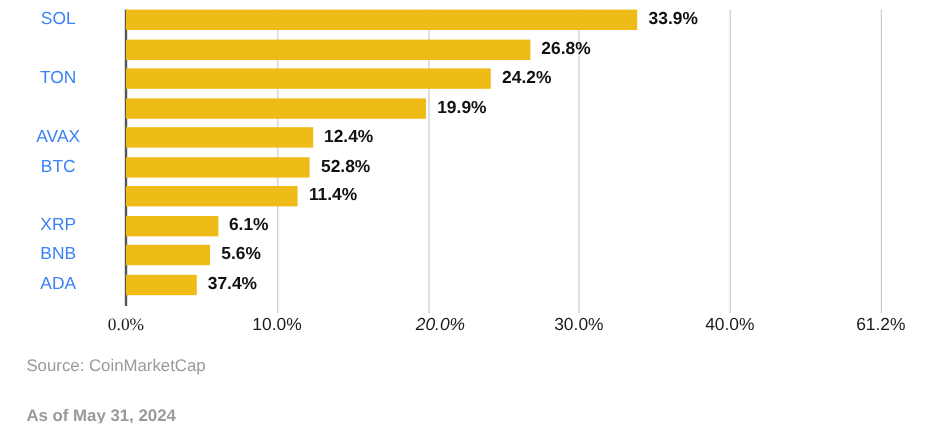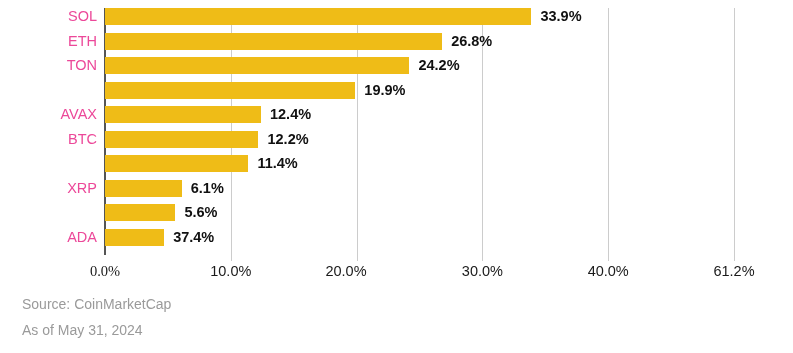--- a/index.html
+++ b/index.html
@@ -48,23 +48,23 @@
   .row {
     position: absolute;
     left: 0;
     width: 793px;
     height: 24.5px;
   }
   .cat-label {
     position: absolute;
     left: 0;
     width: 97px;
-    text-align: right;
+    text-align: center;
     font-size: 14.5px;
-    color: #ec4899;
+    color: #3b82f6;
     line-height: 17px;
     top: 0;
     white-space: nowrap;
   }
   .bar {
     position: absolute;
     left: 105px;
     top: 0;
     height: 17px;
     background: #EFBC17;
@@ -98,21 +98,21 @@
 
   
   .footer {
     position: absolute;
     left: 22px;
     font-size: 14px;
     color: #9a9a9a;
     white-space: nowrap;
   }
   #footer-source { top: 296px; }
-  #footer-asof   { top: 322px; }
+  #footer-asof   { top: 338px; font-weight: bold; }
 </style>
 </head>
 <body>
 
 <div id="chart-root">
 
   <div class="plot-area">
     <div id="gridlines">
         <div class="gridline" style="left: 125.8px;"></div>
         <div class="gridline" style="left: 251.6px;"></div>
@@ -125,68 +125,68 @@
 
   <div class="axis-line"></div>
 
   <div id="rows-layer">
       <div class="row" style="top: 8px;">
         <div class="cat-label">SOL</div>
         <div class="bar" style="width: 426.462px; background: rgb(239, 188, 23);"></div>
         <div class="value-label" style="left: 540.462px;">33.9%</div>
       </div>
       <div class="row" style="top: 32.5px;">
-        <div class="cat-label">ETH</div>
         <div class="bar" style="width: 337.144px; background: rgb(239, 188, 23);"></div>
         <div class="value-label" style="left: 451.144px;">26.8%</div>
       </div>
       <div class="row" style="top: 57px;">
         <div class="cat-label">TON</div>
         <div class="bar" style="width: 304.436px; background: rgb(239, 188, 23);"></div>
         <div class="value-label" style="left: 418.436px;">24.2%</div>
       </div>
       <div class="row" style="top: 81.5px;">
         <div class="bar" style="width: 250.342px; background: rgb(239, 188, 23);"></div>
         <div class="value-label" style="left: 364.342px;">19.9%</div>
       </div>
       <div class="row" style="top: 106px;">
         <div class="cat-label">AVAX</div>
         <div class="bar" style="width: 155.992px; background: rgb(239, 188, 23);"></div>
         <div class="value-label" style="left: 269.992px;">12.4%</div>
       </div>
       <div class="row" style="top: 130.5px;">
         <div class="cat-label">BTC</div>
         <div class="bar" style="width: 153.476px; background: rgb(239, 188, 23);"></div>
-        <div class="value-label" style="left: 267.476px;">12.2%</div>
+        <div class="value-label" style="left: 267.476px;">52.8%</div>
       </div>
       <div class="row" style="top: 155px;">
         <div class="bar" style="width: 143.412px; background: rgb(239, 188, 23);"></div>
         <div class="value-label" style="left: 257.412px;">11.4%</div>
       </div>
       <div class="row" style="top: 179.5px;">
         <div class="cat-label">XRP</div>
         <div class="bar" style="width: 76.738px; background: rgb(239, 188, 23);"></div>
         <div class="value-label" style="left: 190.738px;">6.1%</div>
       </div>
       <div class="row" style="top: 204px;">
+        <div class="cat-label">BNB</div>
         <div class="bar" style="width: 70.448px; background: rgb(239, 188, 23);"></div>
         <div class="value-label" style="left: 184.448px;">5.6%</div>
       </div>
       <div class="row" style="top: 228.5px;">
         <div class="cat-label">ADA</div>
         <div class="bar" style="width: 59.126px; background: rgb(239, 188, 23);"></div>
         <div class="value-label" style="left: 173.126px;">37.4%</div>
       </div>
     </div>
   <div id="xaxis-layer">
       <div class="tick-label" style="left: 105px; font-family: Liberation Serif, serif;">0.0%</div>
       <div class="tick-mark" style="left: 230.8px;"></div>
       <div class="tick-label" style="left: 230.8px;">10.0%</div>
       <div class="tick-mark" style="left: 356.6px;"></div>
-      <div class="tick-label" style="left: 346px;">20.0%</div>
+      <div class="tick-label" style="left: 367px; font-style: italic;">20.0%</div>
       <div class="tick-mark" style="left: 482.4px;"></div>
       <div class="tick-label" style="left: 482.4px;">30.0%</div>
       <div class="tick-mark" style="left: 608.2px;"></div>
       <div class="tick-label" style="left: 608.2px;">40.0%</div>
       <div class="tick-mark" style="left: 734px;"></div>
       <div class="tick-label" style="left: 734px;">61.2%</div>
     </div>
 
   <div class="footer" id="footer-source">Source: CoinMarketCap</div>
   <div class="footer" id="footer-asof">As of May 31, 2024</div>

